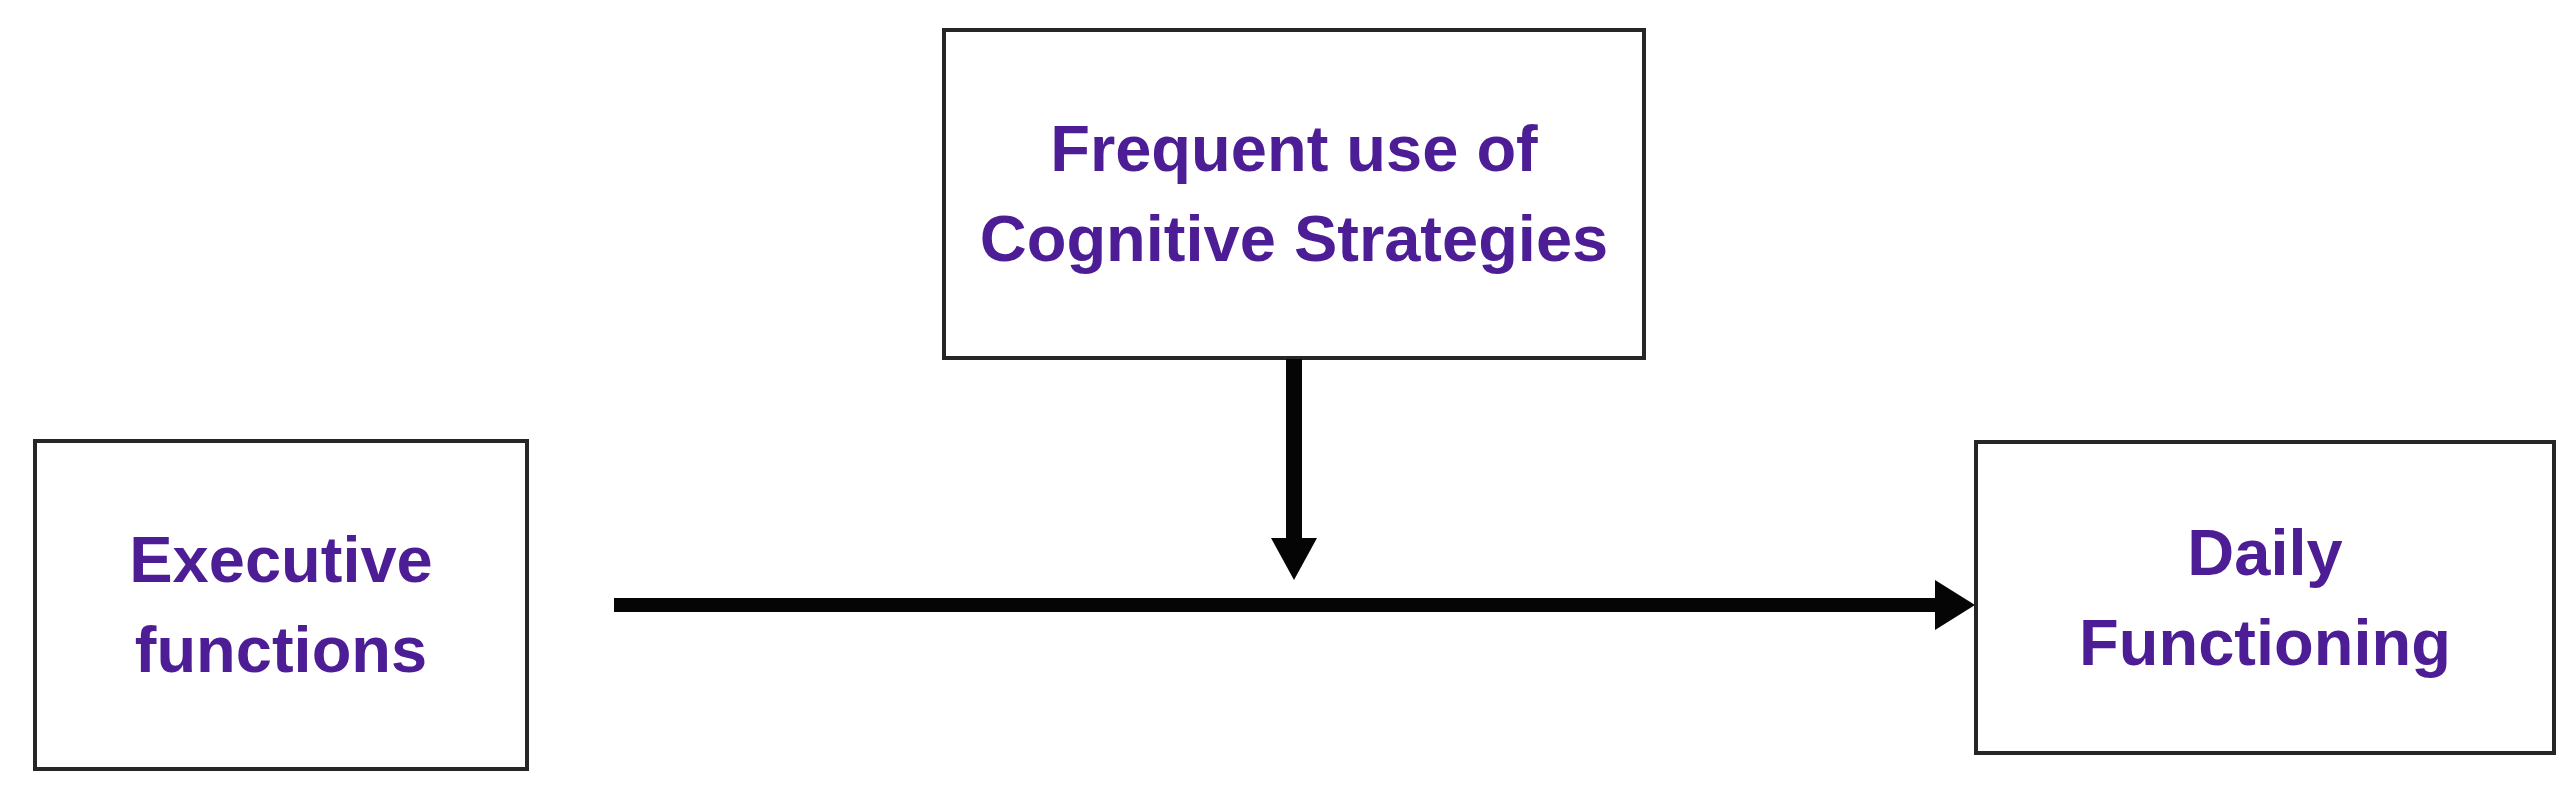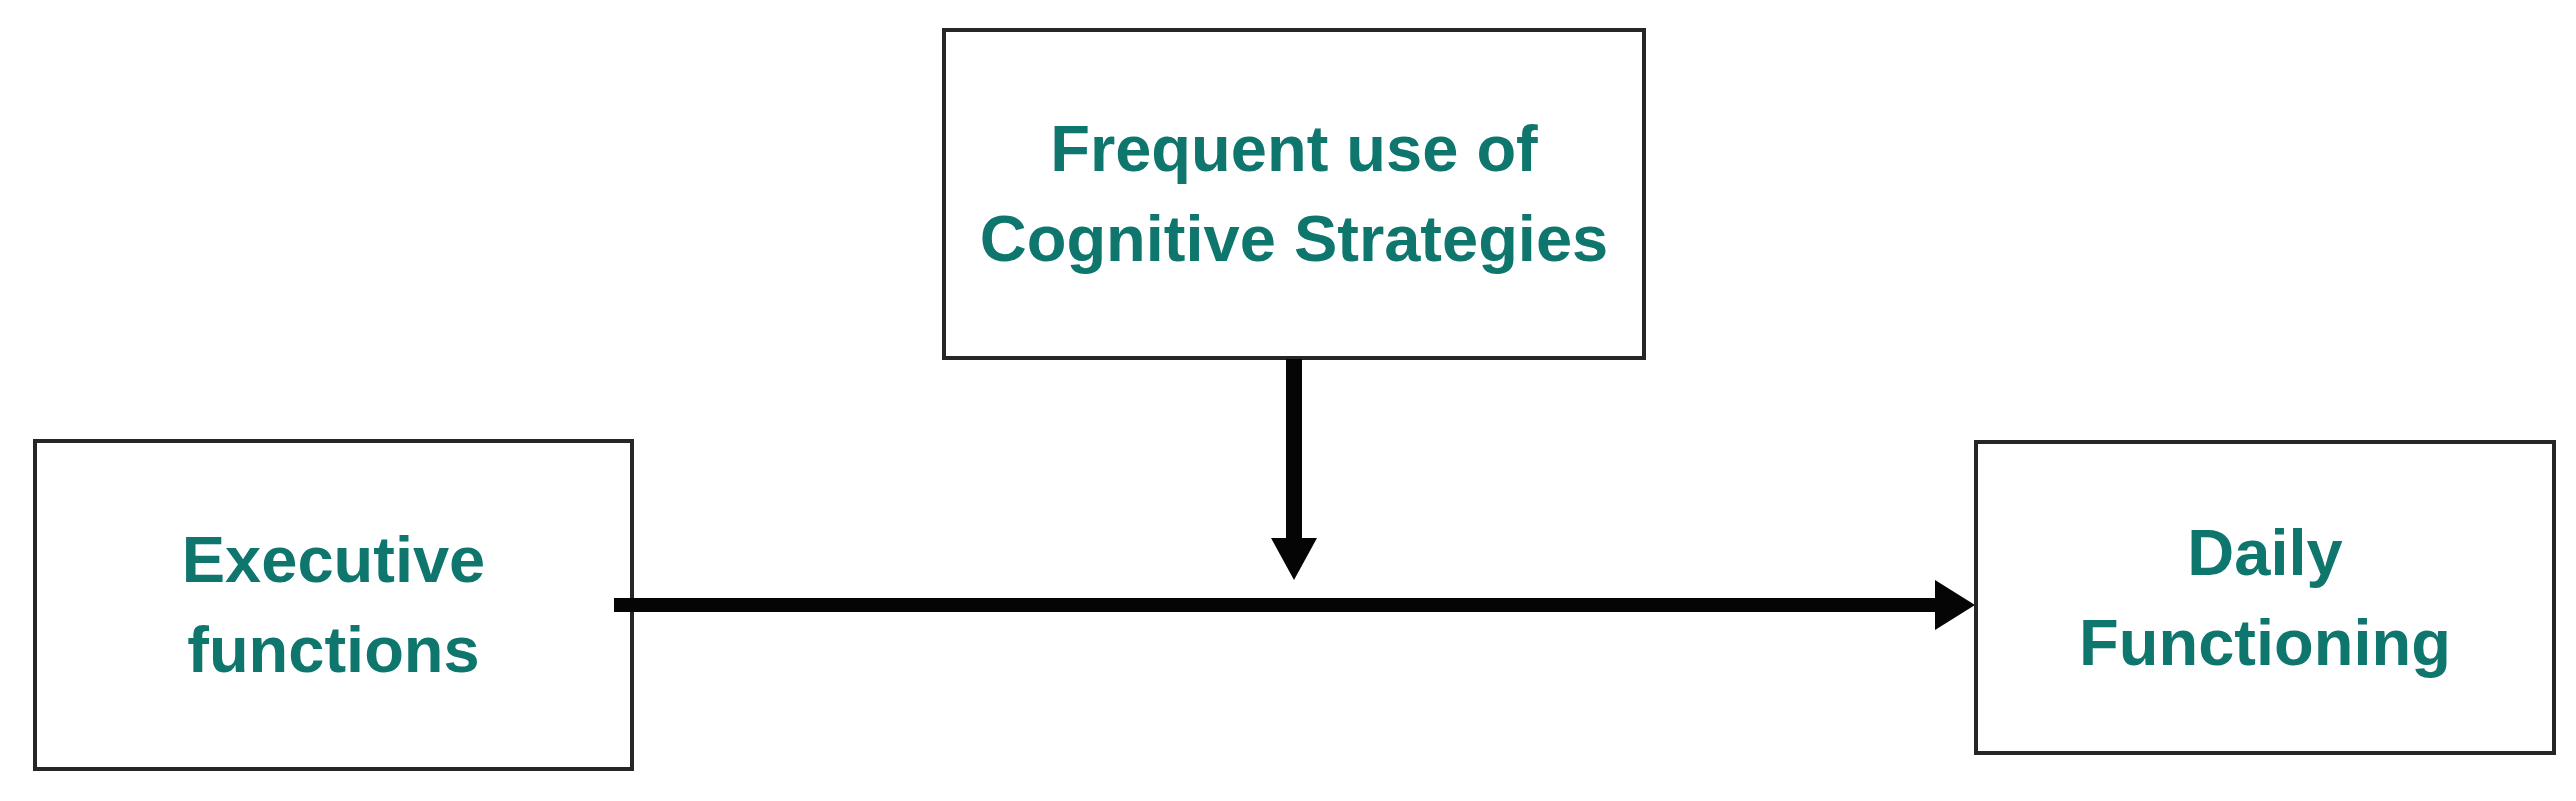--- a/index.html
+++ b/index.html
@@ -21,34 +21,34 @@
     border: 4.3px solid #262626;
     background: #ffffff;
     display: flex;
     align-items: center;
     justify-content: center;
   }
   .node-label {
     font-weight: bold;
     font-size: 65px;
     line-height: 1.38;
-    color: #0f766e;
+    color: #4c1d95;
     text-align: center;
     white-space: pre-line;
   }
   #node-strategies {
     left: 942px;
     top: 28px;
     width: 704px;
     height: 332px;
   }
   #node-executive {
     left: 33px;
     top: 439px;
-    width: 601px;
+    width: 496px;
     height: 332px;
   }
   #node-daily {
     left: 1974px;
     top: 440px;
     width: 582px;
     height: 315px;
   }
   
   .h-arrow-shaft {

